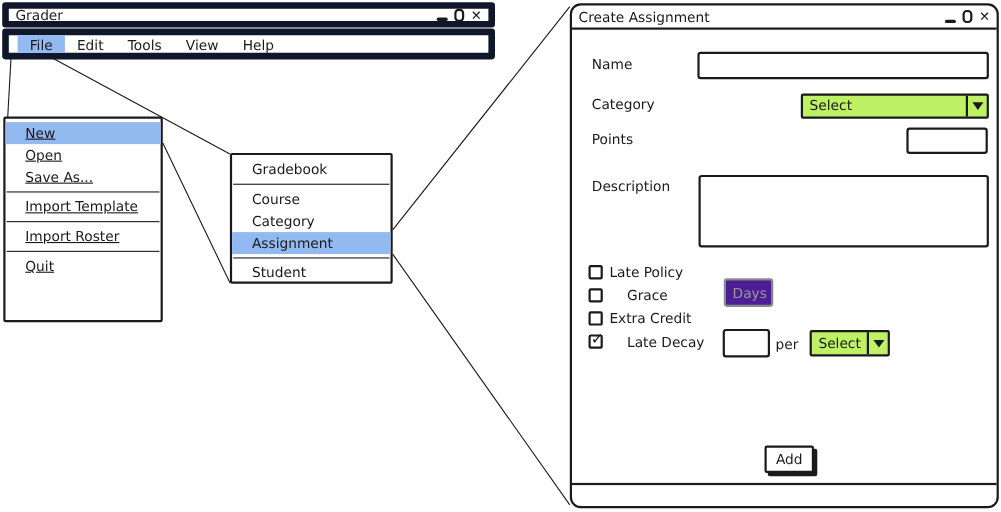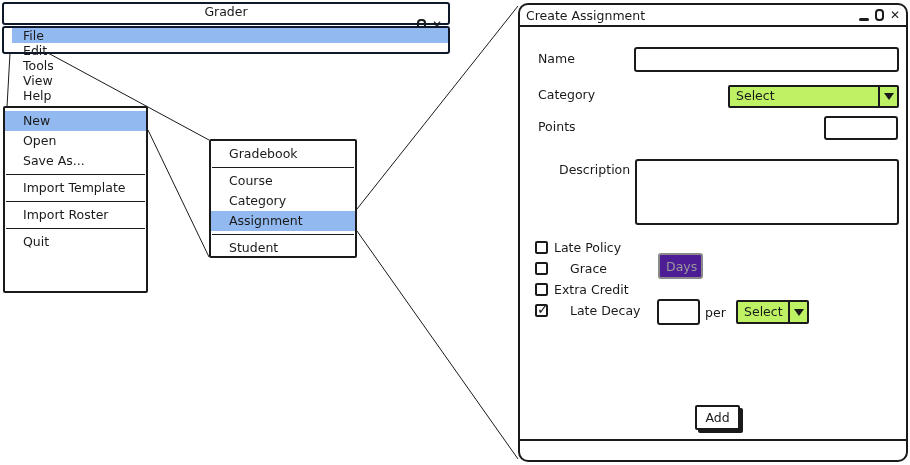--- a/index.html
+++ b/index.html
@@ -6,21 +6,21 @@
   html,body { width: 910px; height: 465px; }
   body {
     font-family: "DejaVu Sans", sans-serif;
     color: #1a1a1a;
     background: #ffffff;
   }
   .canvas { position: relative; width: 910px; height: 465px; overflow: hidden; background:#fff; }
   .connectors { position: absolute; left: 0; top: 0; width: 910px; height: 465px; }
 
   
-  .box { position: absolute; background: #fff; border: 2px solid #0f172a; border-radius: 3px; flex-direction: column; }
+  .box { position: absolute; background: #fff; border: 6px solid #0f172a; border-radius: 3px; }
   .titlebar { display: flex; align-items: center; padding: 0 6px; }
   .title-text { font-size: 12.5px; font-weight: 500; }
   .win-controls { margin-left: auto; display: flex; align-items: center; gap: 6px; }
   .ctl-min { width: 10px; height: 3px; background: #1a1a1a; border-radius: 2px; margin-top: 8px; }
   .ctl-max { width: 9px; height: 12px; border: 2px solid #1a1a1a; border-radius: 4px; }
   .ctl-close { font-size: 12px; font-weight: 700; line-height: 1; }
 
   
   .mbar { display: flex; align-items: stretch; padding-left: 8px; }
   .mbar-item { display: flex; align-items: center; padding: 0 11px; font-size: 12.5px; }
@@ -73,21 +73,21 @@
   </div>
 
   <div class="box mbar" style="left:2px; top:26px; width:448px; height:28px;">
     <span class="mbar-item active">File</span>
     <span class="mbar-item">Edit</span>
     <span class="mbar-item">Tools</span>
     <span class="mbar-item">View</span>
     <span class="mbar-item">Help</span>
   </div>
 
-  <div class="menu-pop" style="left:3px; top:106px; width:145px; height:187px;">
+  <div class="menu-pop" style="left:3px; top:106px; width:145px; height:187px;text-decoration:underline;">
     <div class="menu-item selected">New</div>
     <div class="menu-item">Open</div>
     <div class="menu-item">Save As...</div>
     <div class="menu-sep"></div>
     <div class="menu-item">Import Template</div>
     <div class="menu-sep"></div>
     <div class="menu-item">Import Roster</div>
     <div class="menu-sep"></div>
     <div class="menu-item">Quit</div>
   </div>
@@ -119,21 +119,21 @@
     <div class="wf-select" style="left:208px; top:80px; width:171px; height:23px;">
       <span class="val">Select</span>
       <span class="arrow-box">
           <span class="tri-down"></span>
         </span>
     </div>
 
     <div class="f-label" style="left:18px; top:114px;">Points</div>
     <div class="wf-input" style="left:304px; top:111px; width:74px; height:24px;"></div>
 
-    <div class="f-label" style="left:18px; top:157px;margin-left:21px;">Description</div>
+    <div class="f-label" style="left:18px; top:157px;">Description</div>
     <div class="wf-input" style="left:115px; top:154px; width:264px; height:66px;"></div>
 
     <div class="wf-checkbox" style="left:15px; top:236px;"></div>
     <div class="f-label" style="left:34px; top:235px;">Late Policy</div>
 
     <div class="wf-checkbox" style="left:15px; top:257px;"></div>
     <div class="f-label" style="left:50px; top:256px;">Grace</div>
     <div class="ghost-input" style="left:138px; top:248px; width:45px; height:26px;">Days</div>
 
     <div class="wf-checkbox" style="left:15px; top:278px;"></div>

